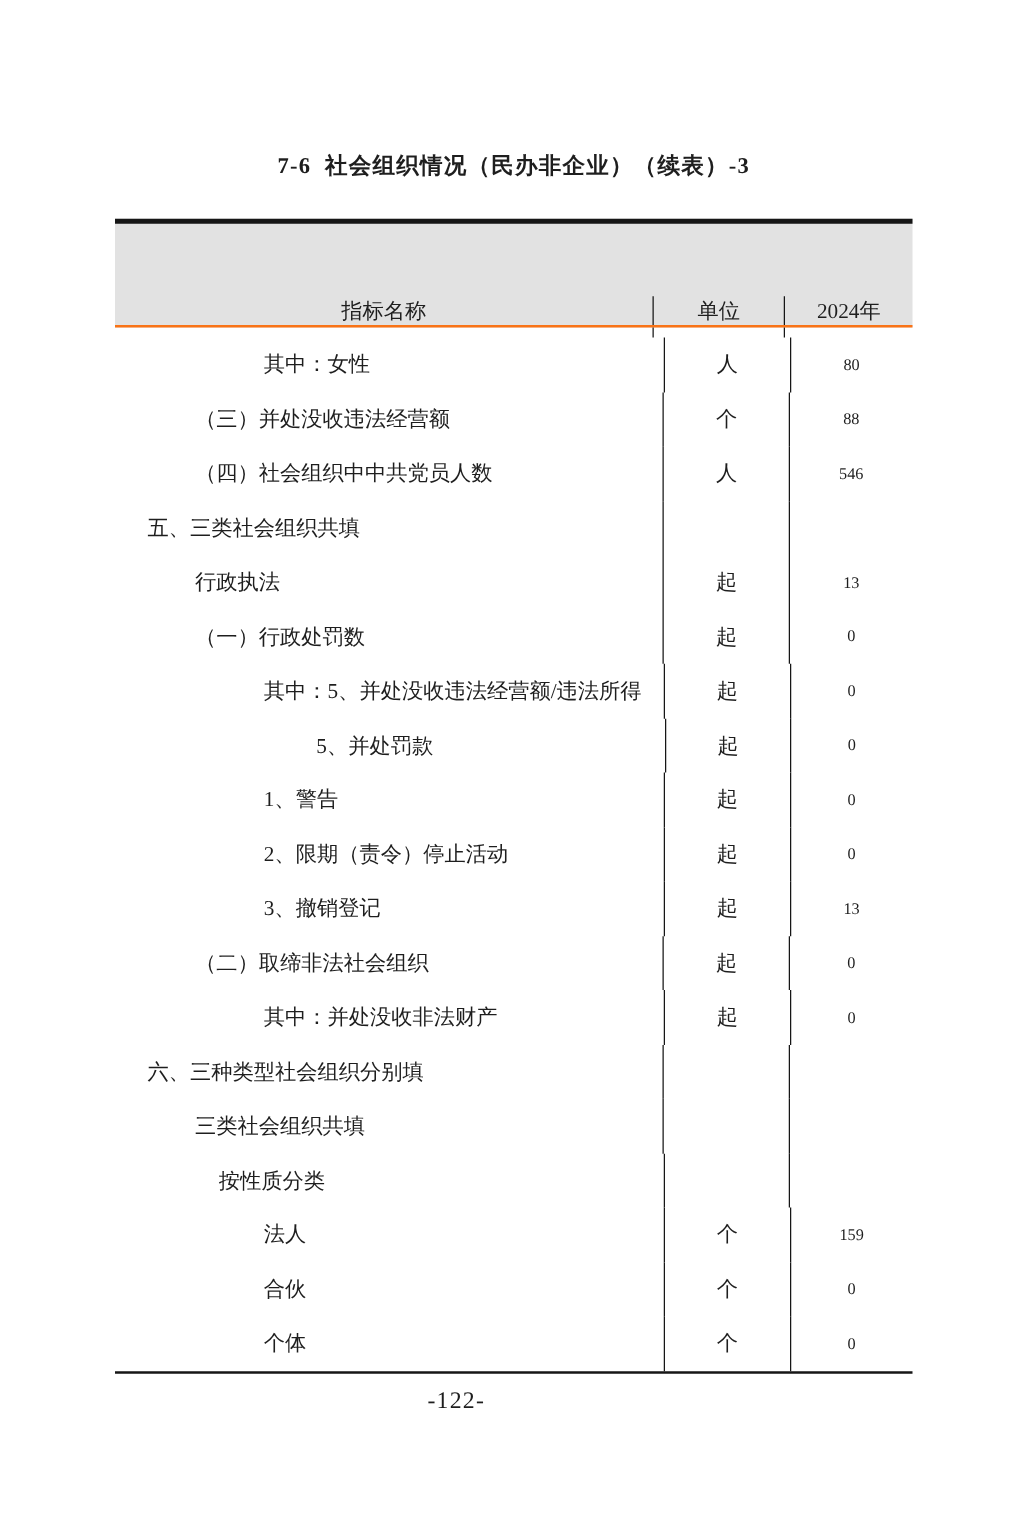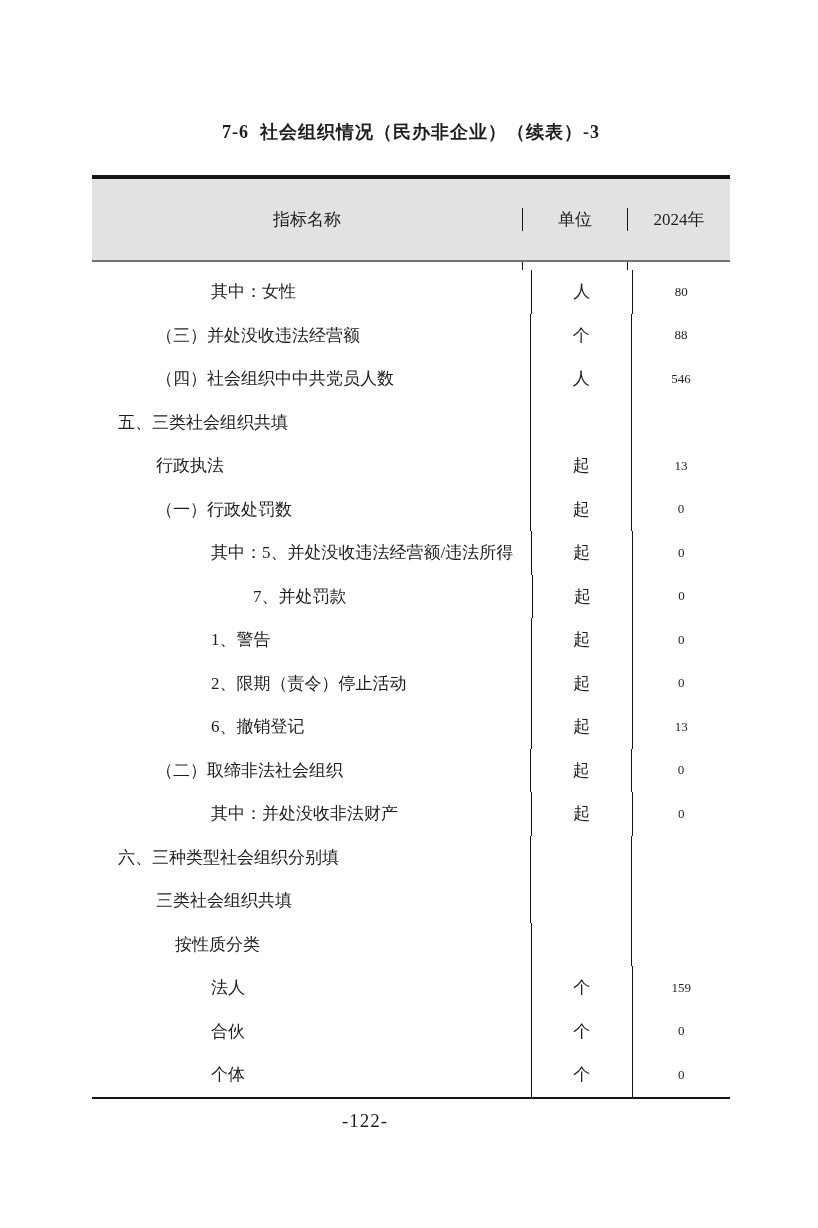--- a/index.html
+++ b/index.html
@@ -10,24 +10,24 @@
   }
   .page-title{
     position:absolute;left:2px;top:120px;width:818px;
     text-align:center;font-size:18px;font-weight:bold;
     letter-spacing:1px;white-space:pre;
   }
   .data-table{
     position:absolute;left:92px;top:175px;width:638px;
   }
   .thead{
-    display:flex;align-items:center;
+    display:flex;align-items:flex-end;
     background:#e2e2e2;
     border-top:4px solid #161616;
-    border-bottom:2px solid #737373;
+    border-bottom:2px solid #f97316;
     height:81px;
   }
   .th{
     display:flex;align-items:center;justify-content:center;
     font-size:17px;box-sizing:border-box;
   }
   .col-label{width:430px;}
   .col-unit{width:105px;border-left:1.5px solid #161616;}
   .col-value{width:103px;border-left:1.5px solid #161616;}
   .tbody{border-bottom:2.5px solid #161616;}
@@ -100,39 +100,39 @@
     <div class="td td-value">0</div>
   </div>
 
   <div class="tr">
     <div class="td td-label" style="padding-left: 95px;">其中：5、并处没收违法经营额/违法所得</div>
     <div class="td td-unit">起</div>
     <div class="td td-value">0</div>
   </div>
 
   <div class="tr">
-    <div class="td td-label" style="padding-left: 137px;">7、并处罚款</div>
+    <div class="td td-label" style="padding-left: 137px;">5、并处罚款</div>
     <div class="td td-unit">起</div>
     <div class="td td-value">0</div>
   </div>
 
   <div class="tr">
     <div class="td td-label" style="padding-left: 95px;">1、警告</div>
     <div class="td td-unit">起</div>
     <div class="td td-value">0</div>
   </div>
 
   <div class="tr">
     <div class="td td-label" style="padding-left: 95px;">2、限期（责令）停止活动</div>
     <div class="td td-unit">起</div>
     <div class="td td-value">0</div>
   </div>
 
   <div class="tr">
-    <div class="td td-label" style="padding-left: 95px;">6、撤销登记</div>
+    <div class="td td-label" style="padding-left: 95px;">3、撤销登记</div>
     <div class="td td-unit">起</div>
     <div class="td td-value">13</div>
   </div>
 
   <div class="tr">
     <div class="td td-label" style="padding-left: 40px;">（二）取缔非法社会组织</div>
     <div class="td td-unit">起</div>
     <div class="td td-value">0</div>
   </div>
 

